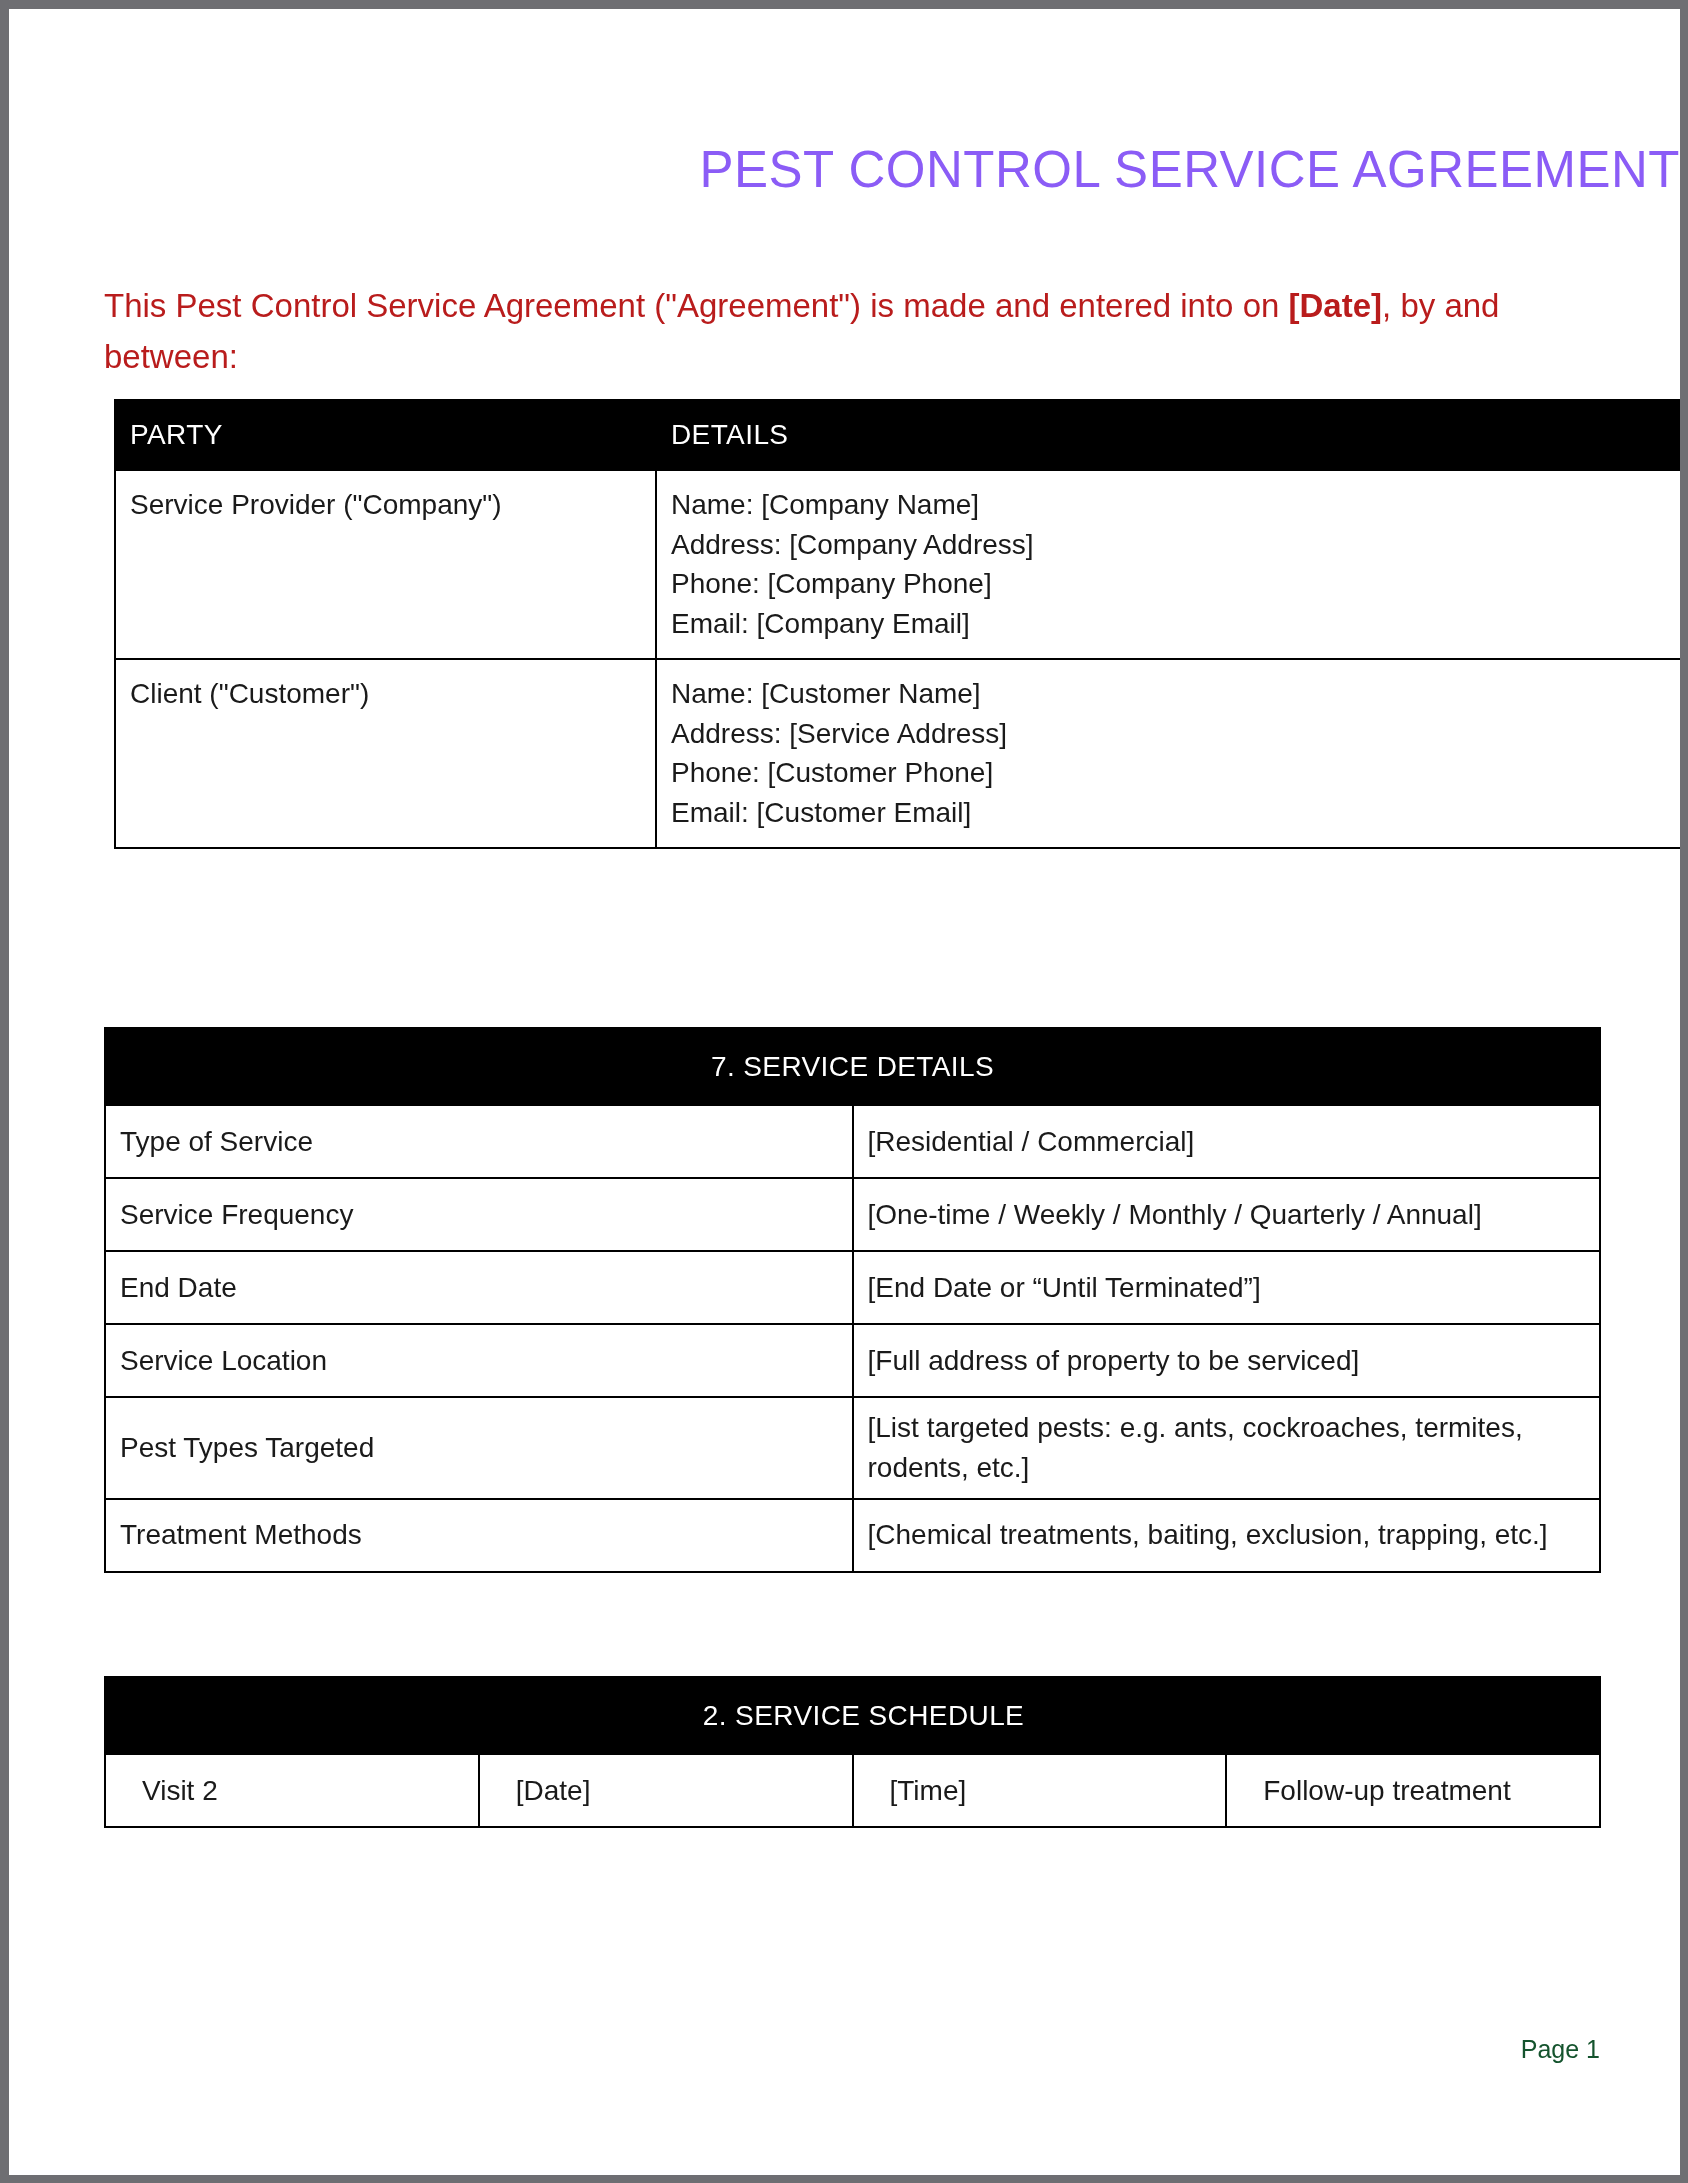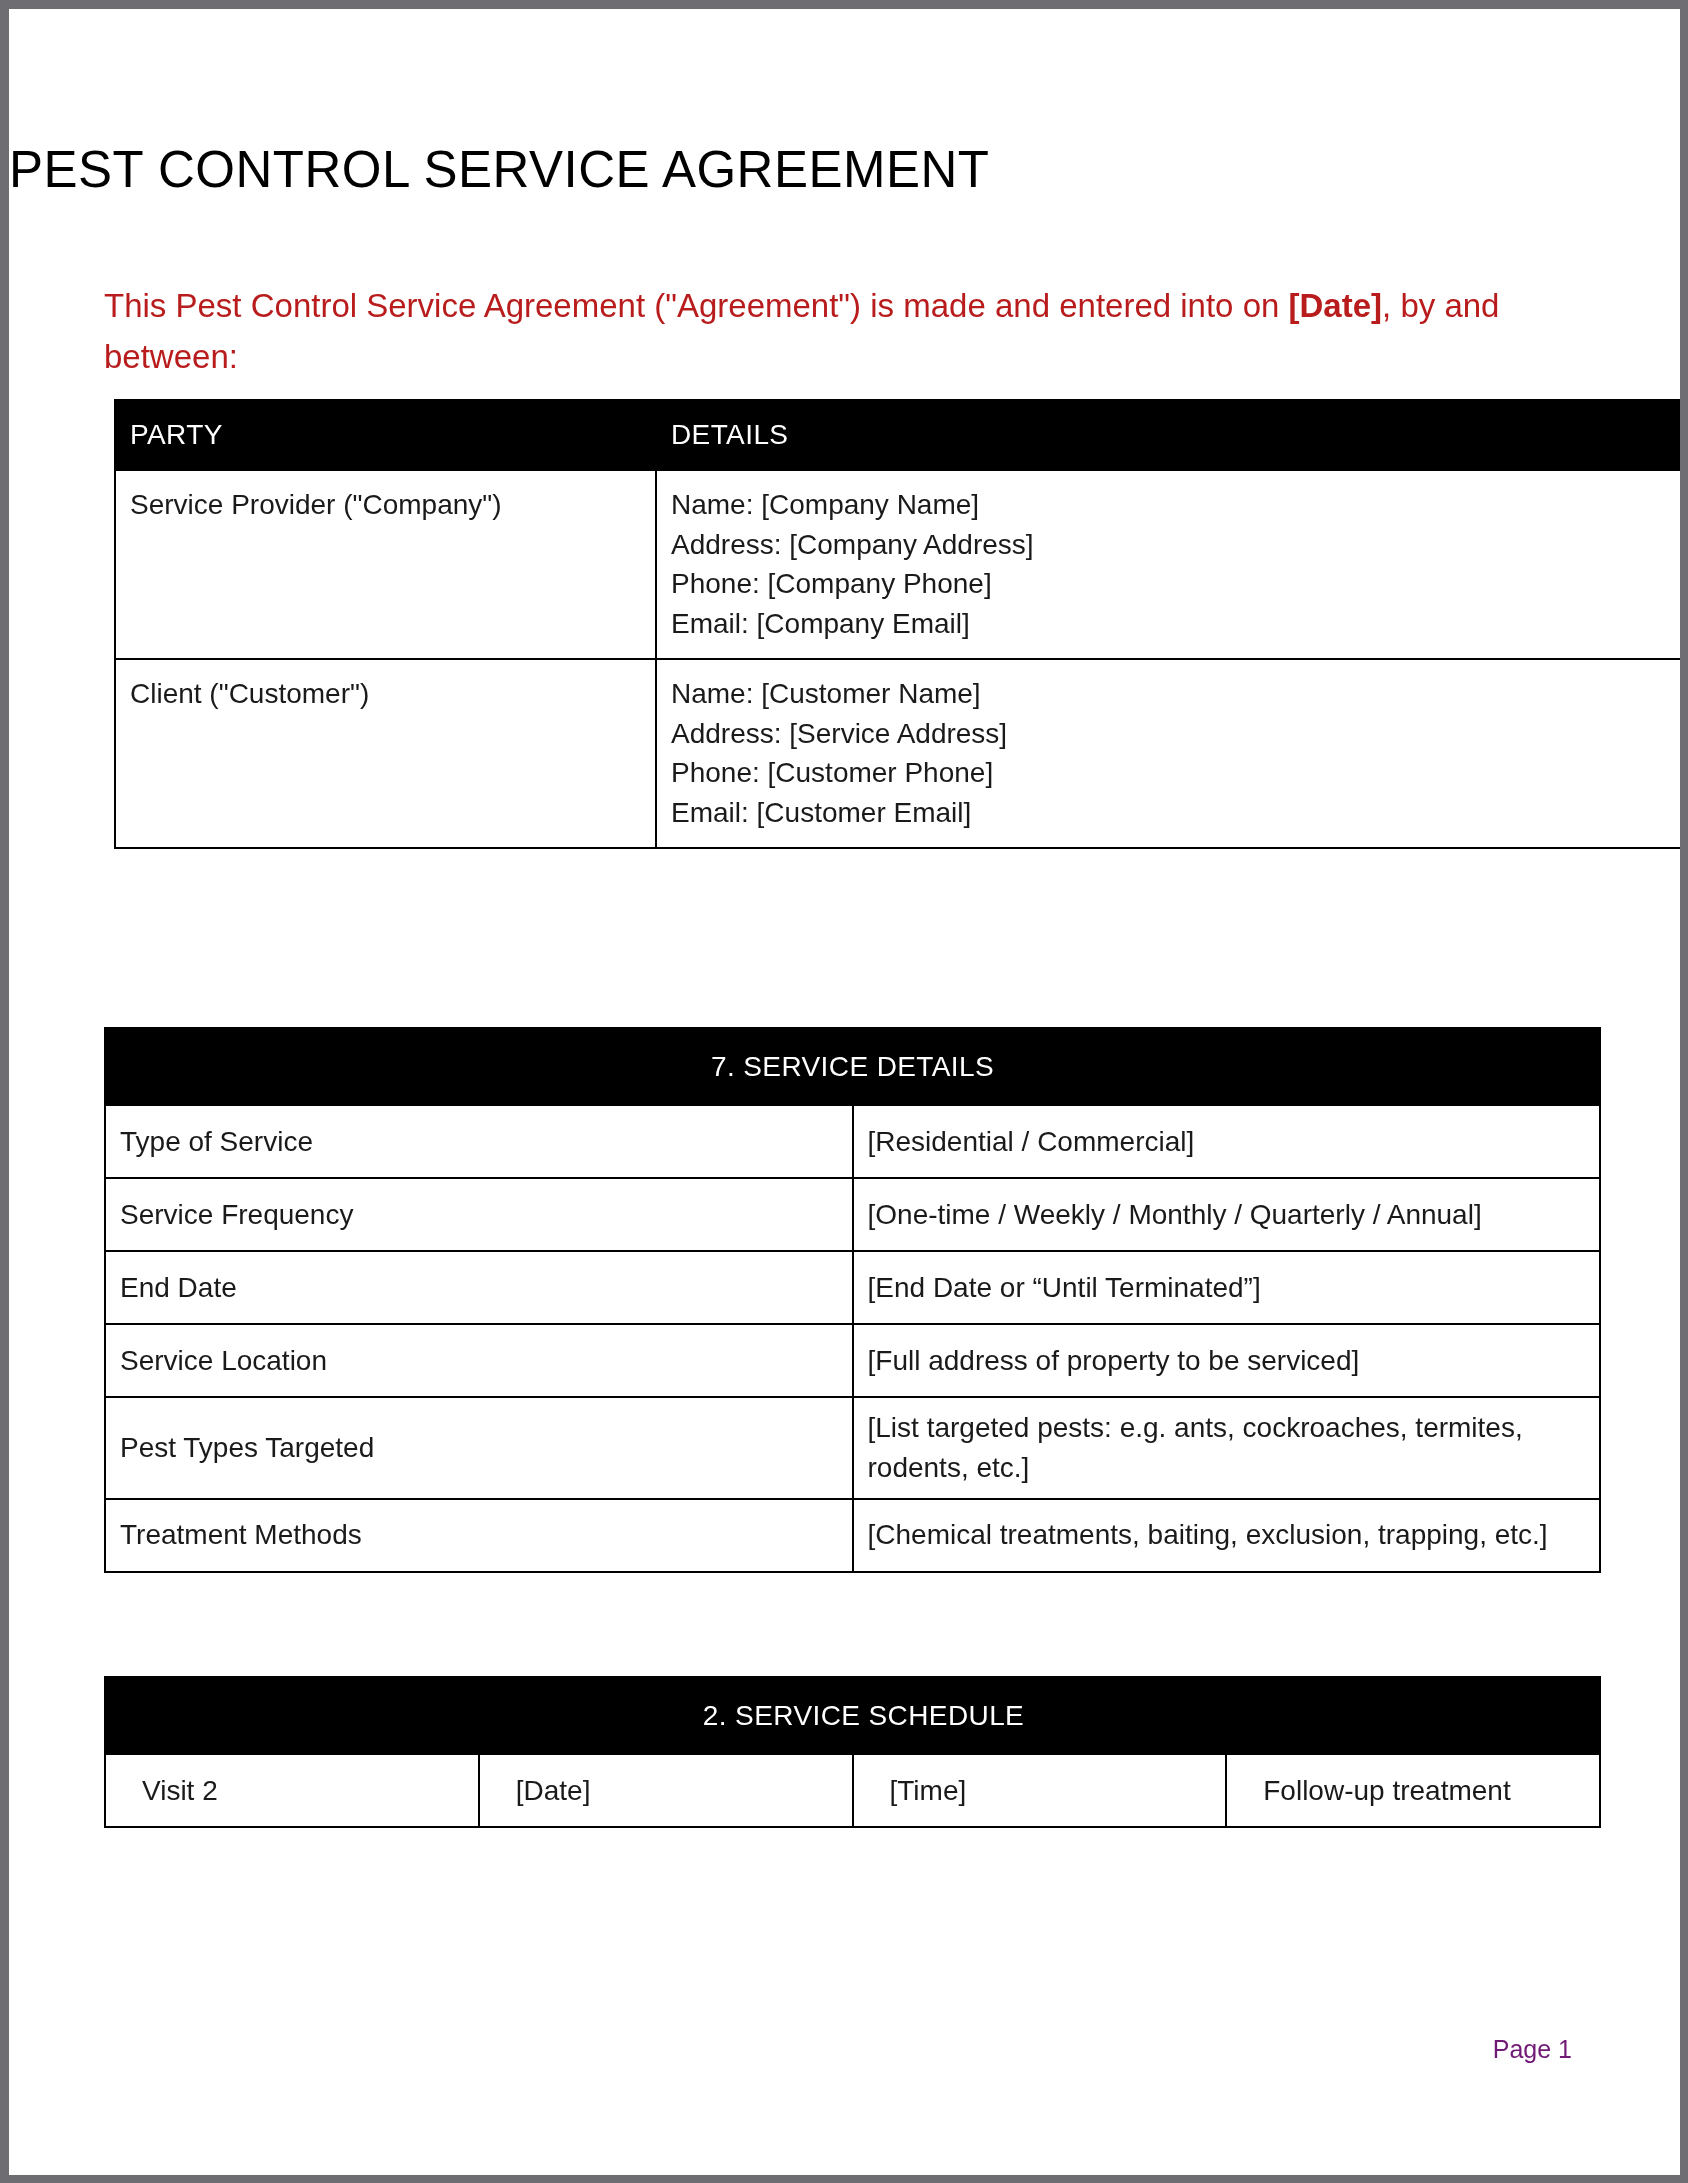--- a/index.html
+++ b/index.html
@@ -28,25 +28,25 @@
     right: 0;
     bottom: 0;
     background: #ffffff;
     padding: 0;
   }
   .doc-title {
     position: absolute;
     left: 0;
     right: 0;
     top: 99px;
-    text-align: left;
+    text-align: right;
     font-size: 51px;
     font-weight: 400;
     letter-spacing: 0.5px;
-    color: #000000;
+    color: #8b5cf6;
     font-family: "Liberation Sans", sans-serif;
     line-height: 1.1;
   }
   .intro-para {
     position: absolute;
     left: 95px;
     top: 238px;
     width: 1396px;
     font-size: 33px;
     line-height: 1.55;
@@ -116,24 +116,24 @@
     left: 95px;
     top: 1667px;
     width: 1497px;
   }
   #service-schedule-table .visit-col { width: 150px; }
   #service-schedule-table .date-col { width: 224px; }
   #service-schedule-table .time-col { width: 184px; }
   #service-schedule-table td { height: 51px; padding-left: 36px; }
   .page-footer {
     position: absolute;
-    right: 108px;
+    right: 80px;
     top: 2026px;
     font-size: 25px;
-    color: #701a75;
+    color: #14532d;
     text-align: right;
   }
 </style>
 </head>
 <body>
 
 <div class="page-frame">
   <div class="page-inner">
 
     <h1 class="doc-title">PEST CONTROL SERVICE AGREEMENT</h1>

